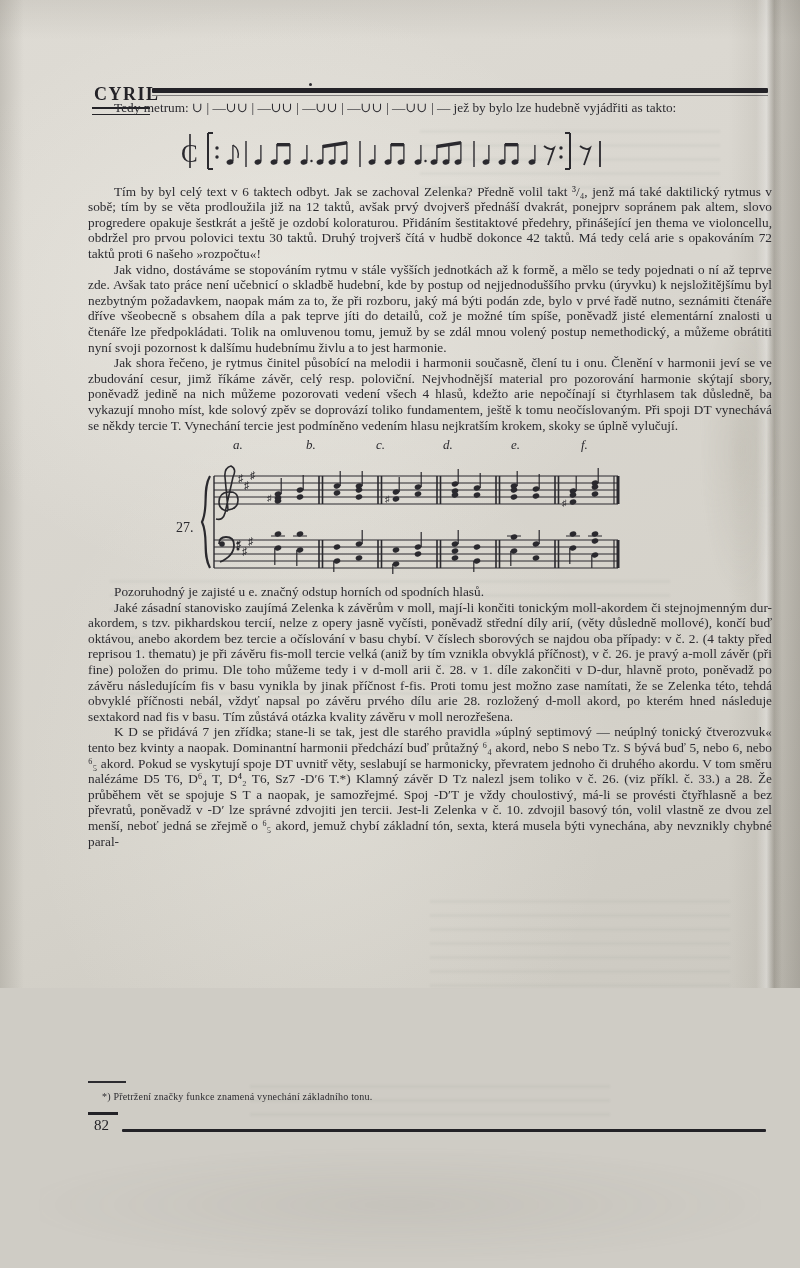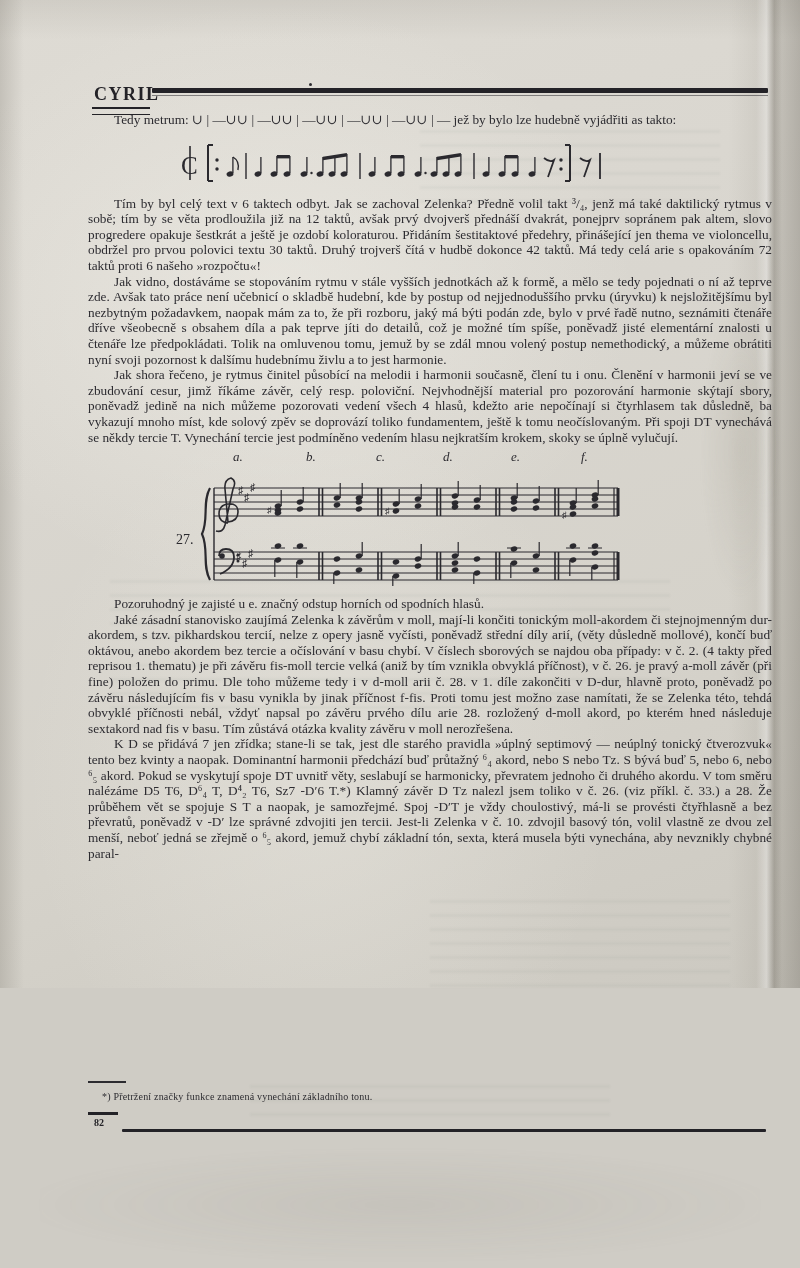--- a/index.html
+++ b/index.html
@@ -34,33 +34,33 @@
     position:absolute;left:94px;top:84px;
     font-size:18px;font-weight:bold;letter-spacing:1.5px;color:#232227;
   }
   .hdr-rule{position:absolute;left:152px;top:88px;width:616px;height:5px;background:#232227;border-radius:1px;}
   .hdr-rule-thin{position:absolute;left:152px;top:95px;width:616px;height:1px;background:rgba(35,34,39,.5);}
   .hdr-underline{position:absolute;left:92px;top:107px;width:58px;height:5px;border-top:2px solid #232227;border-bottom:1.5px solid #232227;}
   .hdr-dot{position:absolute;left:309px;top:83px;width:3px;height:3px;border-radius:50%;background:#2c2b30;}
 
   
   .content{
-    position:absolute;left:88px;top:112px;width:684px;
+    position:absolute;left:88px;top:100px;width:684px;
     font-size:13.3px;line-height:15.6px;text-align:justify;
   }
   .content p{margin:0;text-indent:26px;}
   .music-line{margin:5px 0 7px 92px;}
   .fig27{position:relative;margin:4px 0 6px 86px;width:460px;}
   .fig-labels{position:relative;height:15px;font-style:italic;font-size:13px;}
   .fig-labels span{position:absolute;top:0;}
   svg{display:block;}
   .footnote-rule{position:absolute;left:88px;top:1081px;width:38px;height:2px;background:#2c2b30;}
   .footnote{position:absolute;left:102px;top:1091px;width:560px;font-size:10px;letter-spacing:.2px;}
   .pg-rule-short{position:absolute;left:88px;top:1112px;width:30px;height:2.5px;background:#232227;}
-  .pg-num{position:absolute;left:94px;top:1117px;font-size:10px;font-weight:bold;color:#232227;}
+  .pg-num{position:absolute;left:94px;top:1117px;font-size:15px;font-weight:normal;color:#232227;}
   .pg-rule-long{position:absolute;left:122px;top:1129px;width:644px;height:3px;background:#232227;border-radius:1px;}
 
   .ink{fill:#2a292e;}
   .ln{stroke:#2a292e;fill:none;}
 </style>
 </head>
 <body>
 
 <div class="page">
 

